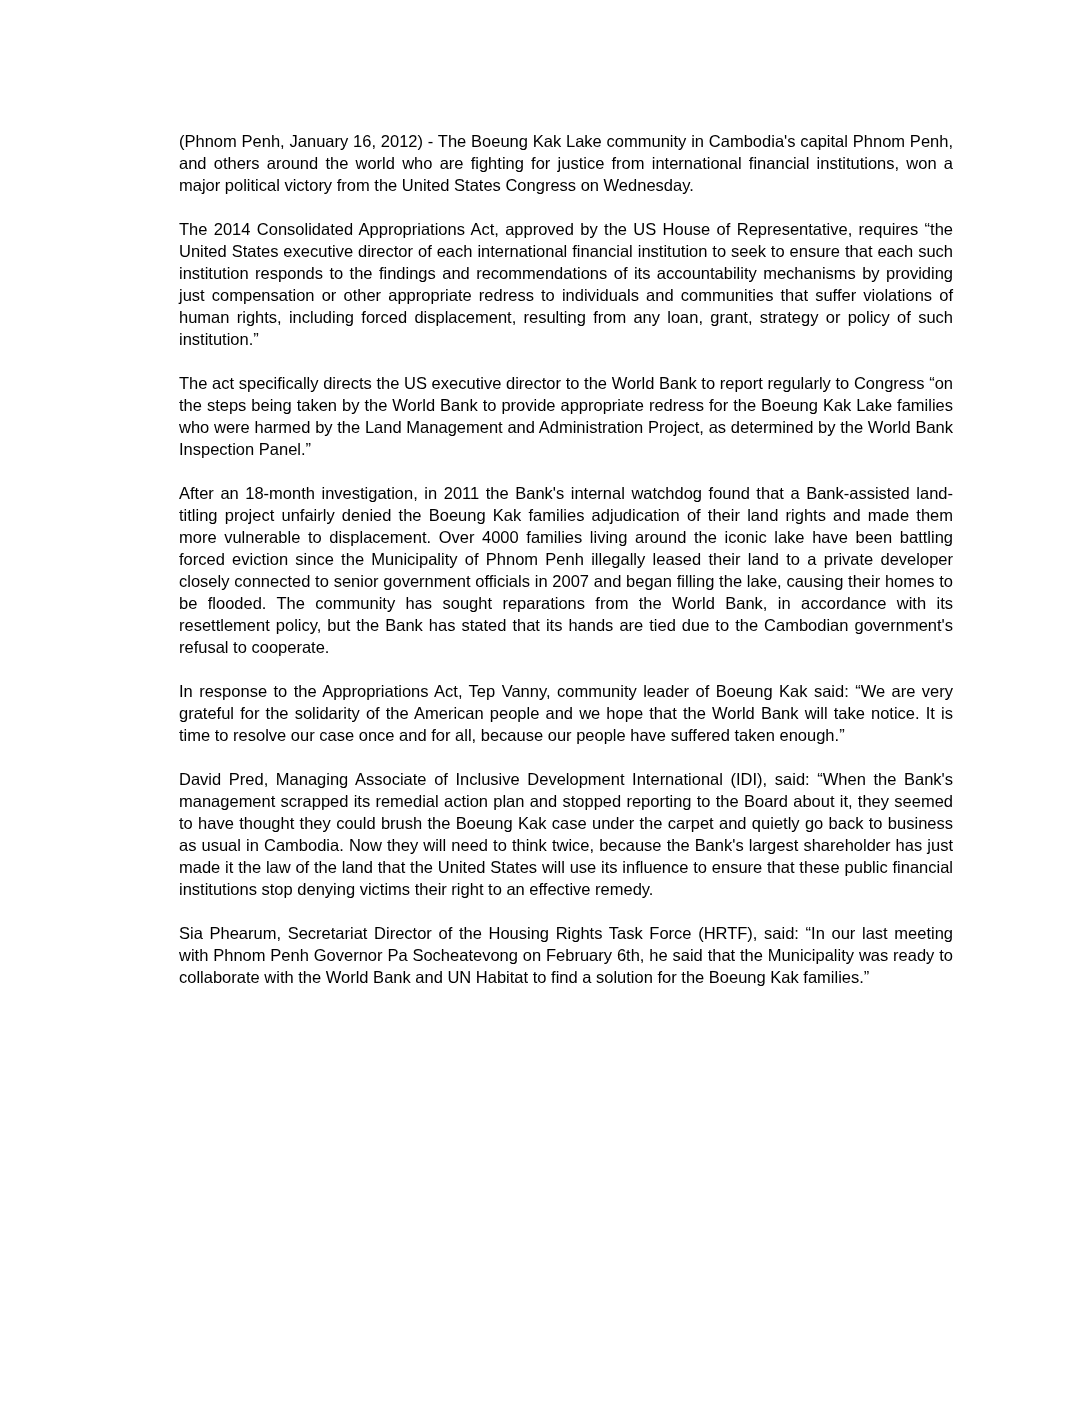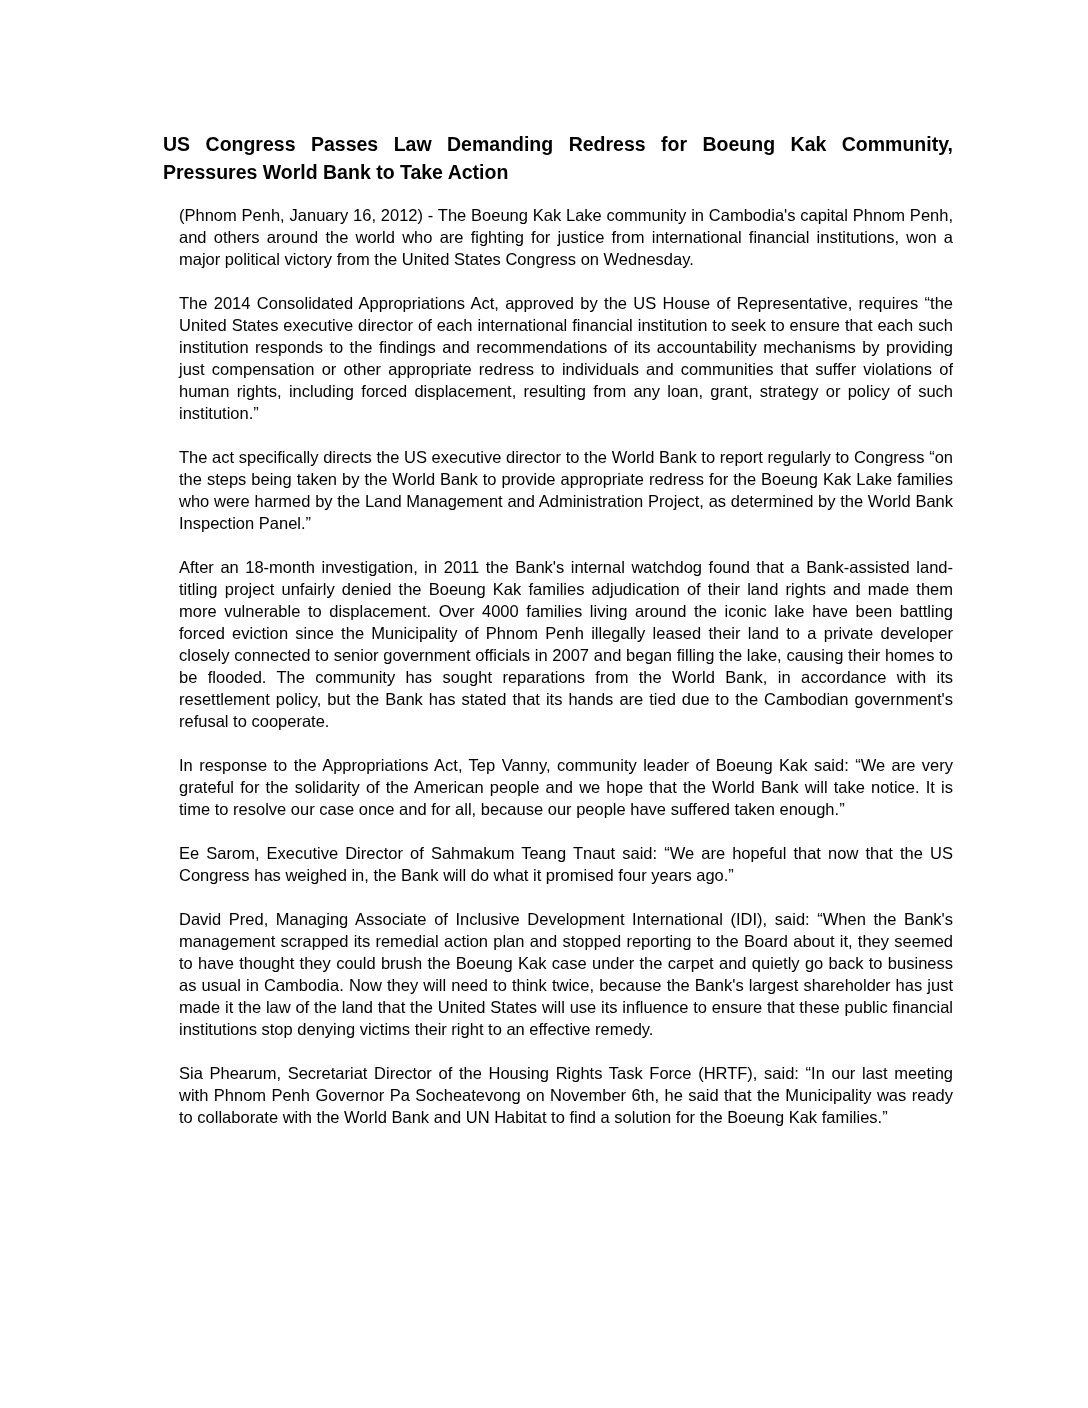--- a/index.html
+++ b/index.html
@@ -40,25 +40,23 @@
     line-height: 22px;
     margin: 0 0 22px 16px;
     text-align: justify;
   }
 </style>
 </head>
 <body>
 
 <div class="page">
 
-  <h1 class="doc-title">US Congress Passes Law Demanding Redress for Boeung Kak Community, Pressures World Bank to Take Action</h1>
 
   <div class="body-text">
     <p>(Phnom Penh, January 16, 2012) - The Boeung Kak Lake community in Cambodia's capital Phnom Penh, and others around the world who are fighting for justice from international financial institutions, won a major political victory from the United States Congress on Wednesday.</p>
     <p>The 2014 Consolidated Appropriations Act, approved by the US House of Representative, requires “the United States executive director of each international financial institution to seek to ensure that each such institution responds to the findings and recommendations of its accountability mechanisms by providing just compensation or other appropriate redress to individuals and communities that suffer violations of human rights, including forced displacement, resulting from any loan, grant, strategy or policy of such institution.”</p>
     <p>The act specifically directs the US executive director to the World Bank to report regularly to Congress “on the steps being taken by the World Bank to provide appropriate redress for the Boeung Kak Lake families who were harmed by the Land Management and Administration Project, as determined by the World Bank Inspection Panel.”</p>
     <p>After an 18-month investigation, in 2011 the Bank's internal watchdog found that a Bank-assisted land-titling project unfairly denied the Boeung Kak families adjudication of their land rights and made them more vulnerable to displacement. Over 4000 families living around the iconic lake have been battling forced eviction since the Municipality of Phnom Penh illegally leased their land to a private developer closely connected to senior government officials in 2007 and began filling the lake, causing their homes to be flooded.  The community has sought reparations from the World Bank, in accordance with its resettlement policy, but the Bank has stated that its hands are tied due to the Cambodian government's refusal to cooperate.</p>
     <p>In response to the Appropriations Act, Tep Vanny, community leader of Boeung Kak said: “We are very grateful for the solidarity of the American people and we hope that the World Bank will take notice. It is time to resolve our case once and for all, because our people have suffered taken enough.”</p>
-    <p>Ee Sarom, Executive Director of Sahmakum Teang Tnaut said: “We are hopeful that now that the US Congress has weighed in, the Bank will do what it promised four years ago.”</p>
     <p>David Pred, Managing Associate of Inclusive Development International (IDI), said: “When the Bank's management scrapped its remedial action plan and stopped reporting to the Board about it, they seemed to have thought they could brush the Boeung Kak case under the carpet and quietly go back to business as usual in Cambodia.  Now they will need to think twice, because the Bank's largest shareholder has just made it the law of the land that the United States will use its influence to ensure that these public financial institutions stop denying victims their right to an effective remedy.</p>
-    <p>Sia Phearum, Secretariat Director of the Housing Rights Task Force (HRTF), said:  “In our last meeting with Phnom Penh Governor Pa Socheatevong on November 6th, he said that the Municipality was ready to collaborate with the World Bank and UN Habitat to find a solution for the Boeung Kak families.”</p>
+    <p>Sia Phearum, Secretariat Director of the Housing Rights Task Force (HRTF), said:  “In our last meeting with Phnom Penh Governor Pa Socheatevong on February 6th, he said that the Municipality was ready to collaborate with the World Bank and UN Habitat to find a solution for the Boeung Kak families.”</p>
   </div>
 </div>
 
 </body></html>

